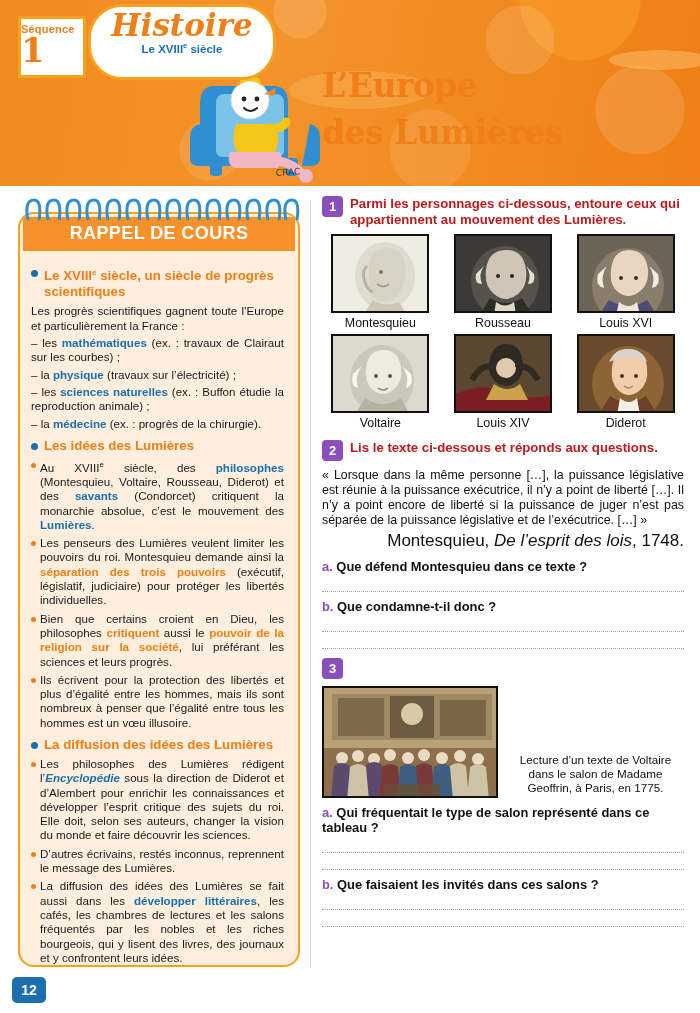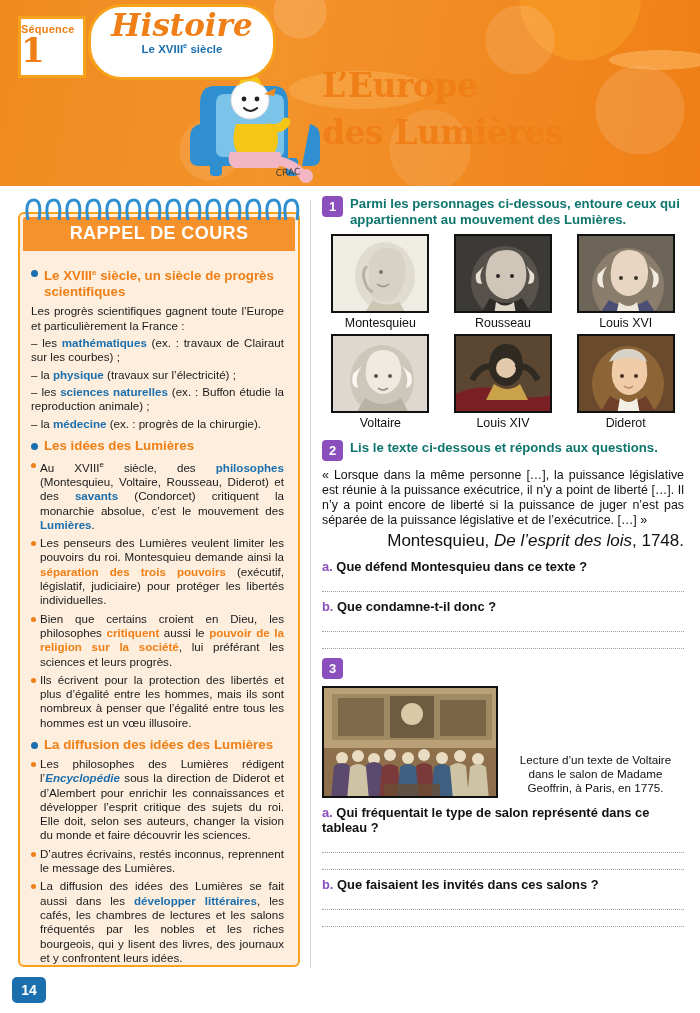--- a/index.html
+++ b/index.html
@@ -70,21 +70,21 @@
     position: absolute; left: 322px; top: 62px; width: 370px;
     font-family: "DejaVu Serif", serif; font-weight: bold;
     font-size: 33px; line-height: 47px; color: #ef7f16;
     letter-spacing: -0.5px;
   }
   .page-title .l2 { display:block; }
 
   
   .rappel {
     position: absolute; left: 18px; top: 212px; width: 282px; height: 755px;
-    background: #fdeedd; border: 2px solid #f6a21d; border-radius: 6px;
+    background: #fdeedd; border: 2px solid #f6a21d; border-radius: 16px;
   }
   .spiral {
     position: absolute; left: 18px; top: 196px; width: 282px; height: 26px; z-index: 7;
   }
   .rappel-head {
     background: #f6912b; color: #ffffff; font-weight: bold;
     text-align: center; font-size: 18px; letter-spacing: .4px;
     padding: 6px 0 7px; border-radius: 3px 3px 0 0;
     margin: 3px 3px 0 3px;
   }
@@ -108,21 +108,21 @@
   .just { text-align: justify; }
 
   
   .right { position: absolute; left: 322px; top: 196px; width: 362px; }
   .ex-head { display: flex; align-items: flex-start; gap: 7px; margin-bottom: 7px; }
   .num-badge {
     flex: 0 0 auto; width: 21px; height: 21px; border-radius: 4px;
     background: #8a4fbd; color: #fff; font-weight: bold; font-size: 13px;
     text-align: center; line-height: 21px;
   }
-  .ex-text { font-size: 13.2px; line-height: 15.6px; font-weight: bold; color: #0f766e; }
+  .ex-text { font-size: 13.2px; line-height: 15.6px; font-weight: bold; color: #b91c1c; }
 
   .portrait-grid { display: grid; grid-template-columns: repeat(3, 1fr); gap: 4px 6px; margin: 2px 0 10px 0; }
   .portrait { text-align: center; }
   .frame {
     width: 98px; height: 79px; margin: 0 auto; border: 2px solid #111; overflow: hidden; position: relative;
   }
   .pcap { font-size: 12.4px; margin-top: 3px; color: #111; }
 
   .quote { font-size: 12.4px; line-height: 15px; text-align: justify; color: #111; margin: 2px 0 3px 0; }
   .source { font-size: 17px; text-align: right; color: #111; margin: 0 0 8px 0; }
@@ -430,13 +430,13 @@
   <div class="dots"></div>
 
   <div class="q">
     <span class="ql">b.</span>
     <span>Que faisaient les invités dans ces salons ?</span>
   </div>
   <div class="dots"></div>
   <div class="dots"></div>
 </div>
 
-<div class="pagenum">14</div>
+<div class="pagenum">12</div>
 
 </body></html>

